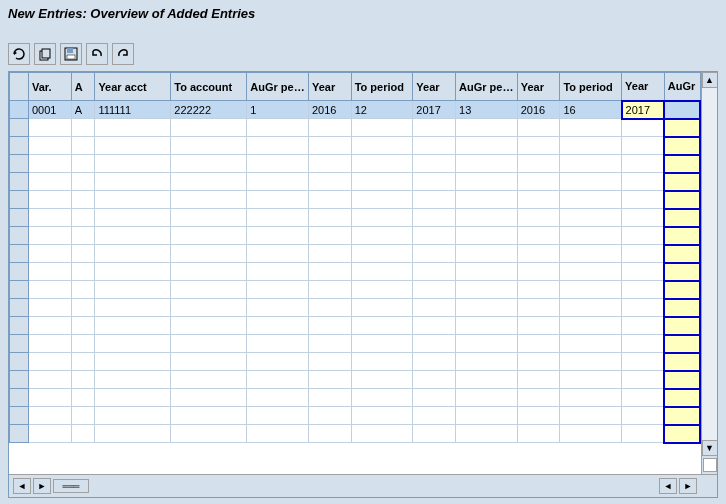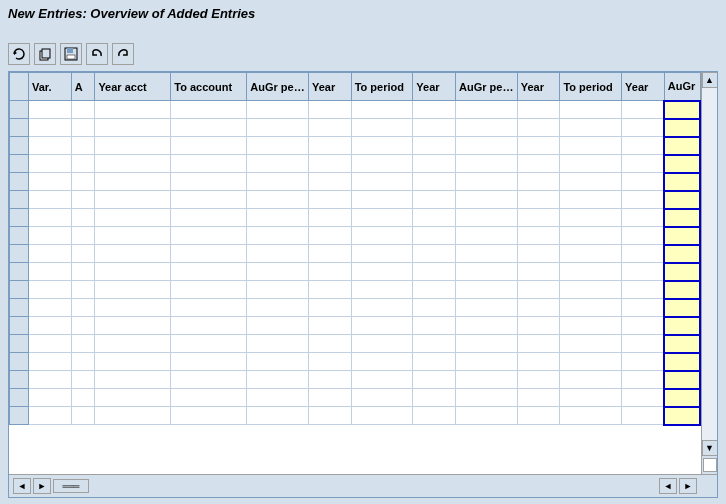--- a/index.html
+++ b/index.html
@@ -225,20 +225,36 @@
               <th>To period</th>
               <th>Year</th>
               <th>AuGr per.2</th>
               <th>Year</th>
               <th>To period</th>
               <th>Year</th>
               <th>AuGr</th>
             </tr>
           </thead>
           <tbody id="table-body">
+          <tr class="selected-row">
+                <td class="row-header"></td>
+                <td>0001</td>
+                <td>A</td>
+                <td>111111</td>
+                <td>222222</td>
+                <td>1</td>
+                <td>2016</td>
+                <td>12</td>
+                <td>2017</td>
+                <td>13</td>
+                <td>2016</td>
+                <td>16</td>
+                <td class="active-cell">2017</td>
+                <td></td>
+              </tr>
               <tr>
                 <td style="background: rgb(212, 224, 236); border-color: rgb(122, 156, 192);"></td>
                 <td></td>
                 <td></td>
                 <td></td>
                 <td></td>
                 <td></td>
                 <td></td>
                 <td></td>
                 <td></td>

